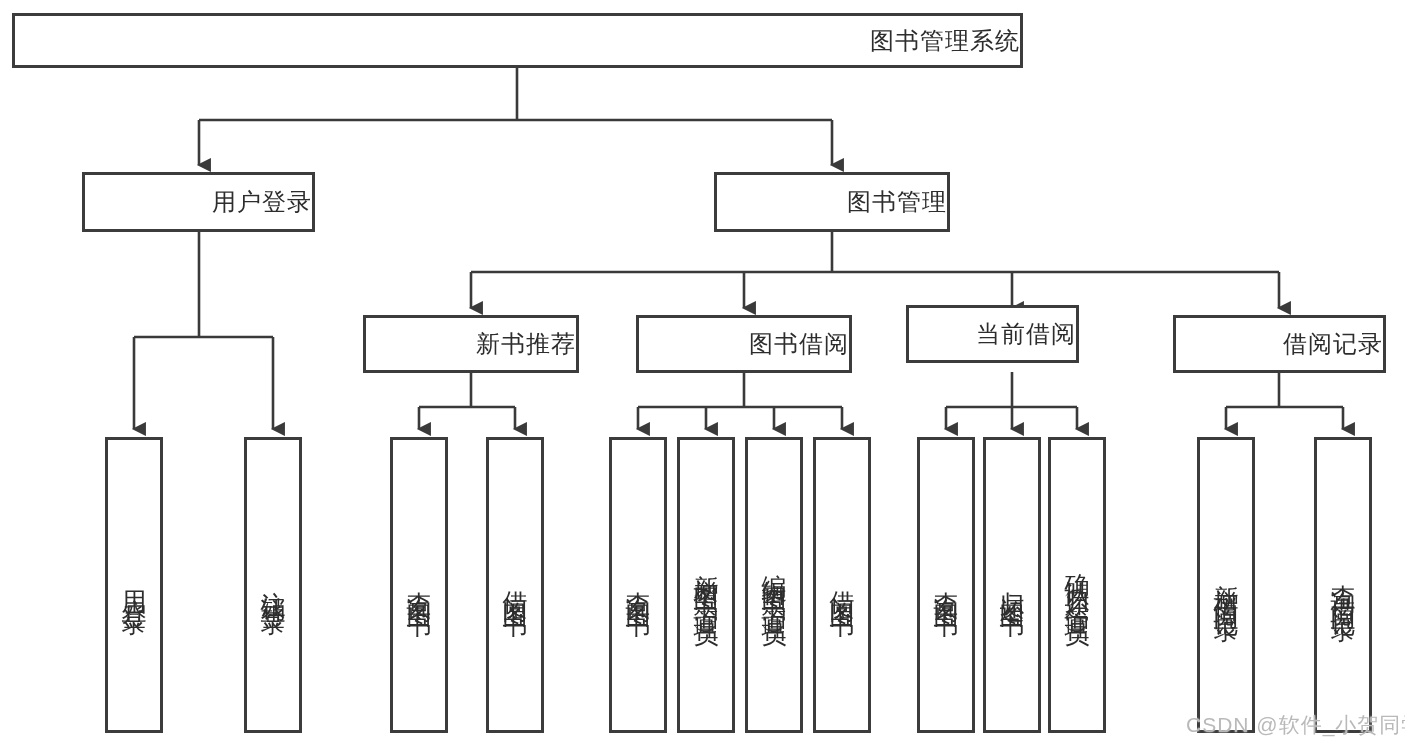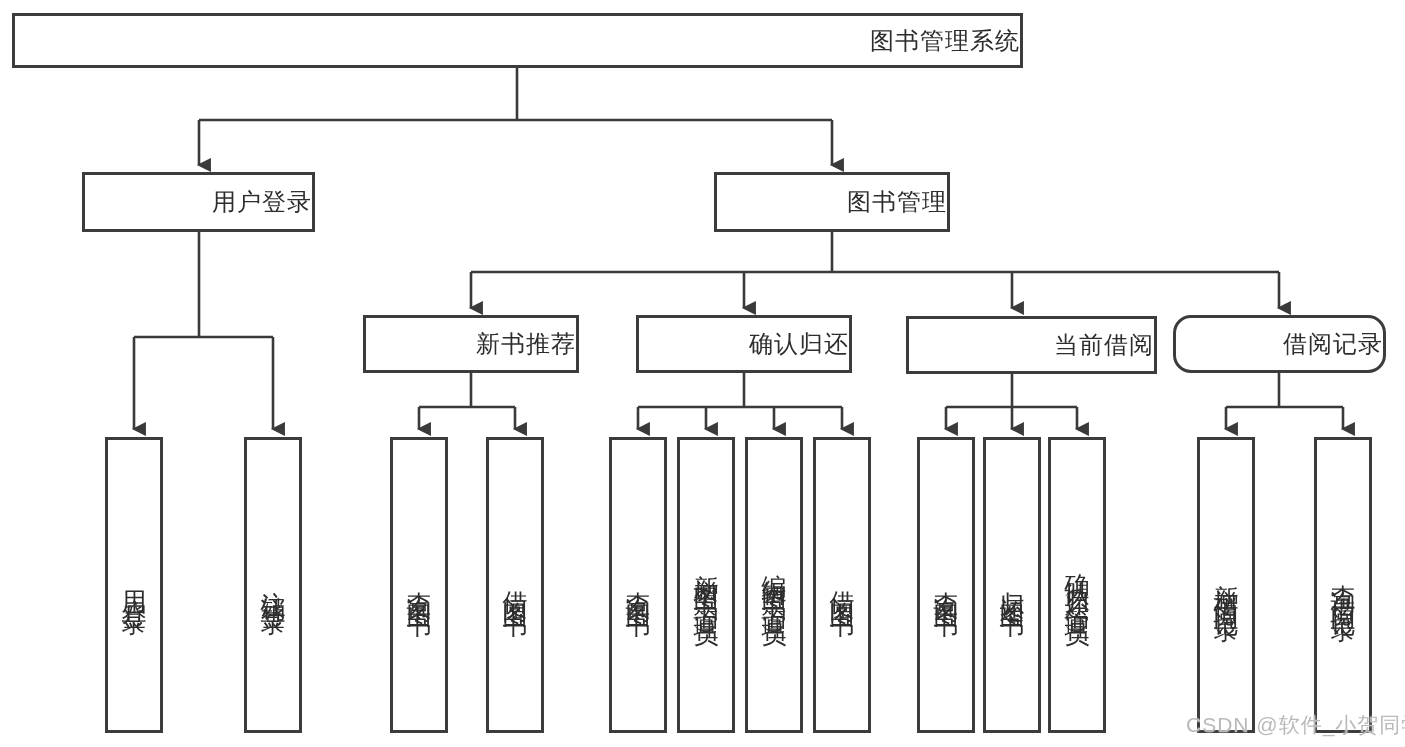--- a/index.html
+++ b/index.html
@@ -130,26 +130,26 @@
     <span>用户登录</span>
   </div>
   <div class="hbox" style="left:714px; top:172px; width:236px; height:60px;padding-left:44px;">
     <span>图书管理</span>
   </div>
 
   <div class="hbox" style="left:363px; top:315px; width:216px; height:58px;">
     <span>新书推荐</span>
   </div>
   <div class="hbox" style="left:636px; top:315px; width:216px; height:58px;">
-    <span>确认归还</span>
+    <span>图书借阅</span>
   </div>
-  <div class="hbox" style="left:906px; top:316px; width:251px; height:58px;">
+  <div class="hbox" style="left:906px; top:305px; width:173px; height:58px;">
     <span>当前借阅</span>
   </div>
-  <div class="hbox" style="left:1173px; top:315px; width:213px; height:58px;border-radius:18px;">
+  <div class="hbox" style="left:1173px; top:315px; width:213px; height:58px;">
     <span>借阅记录</span>
   </div>
 
   <div class="vbox" style="left:105px;">
     <span>用户登录</span>
   </div>
   <div class="vbox" style="left:244px;">
     <span>注销登录</span>
   </div>
 

